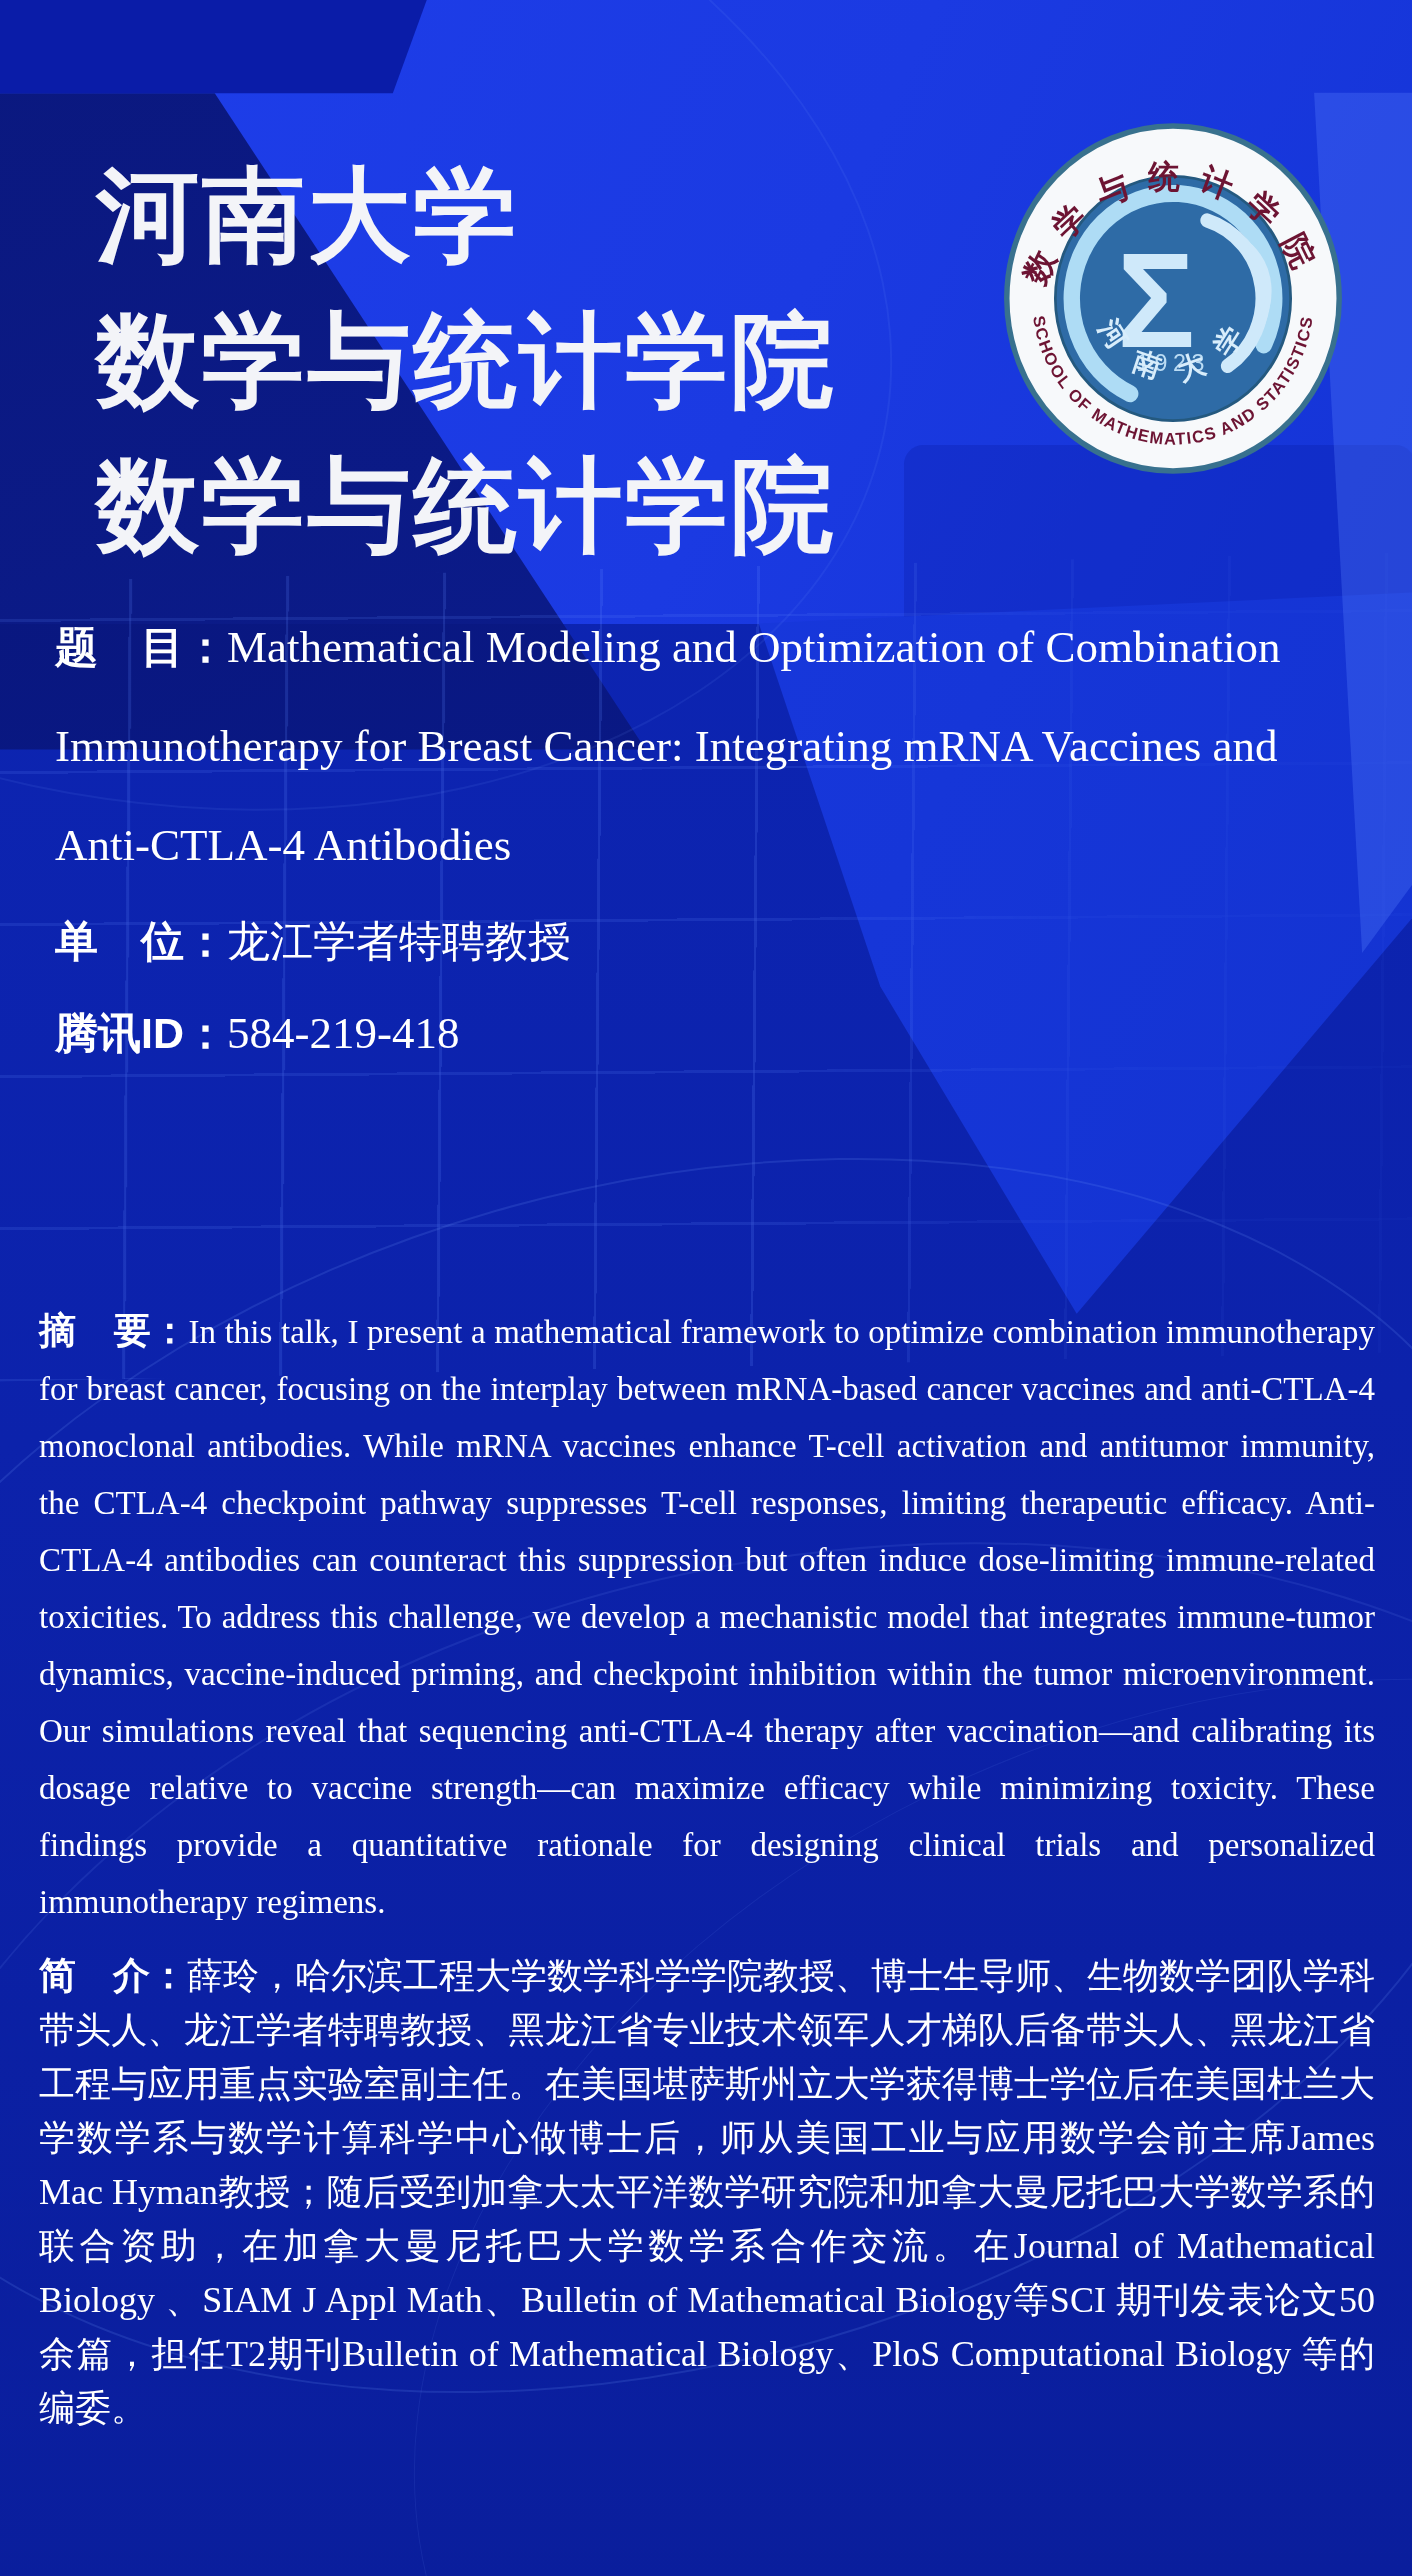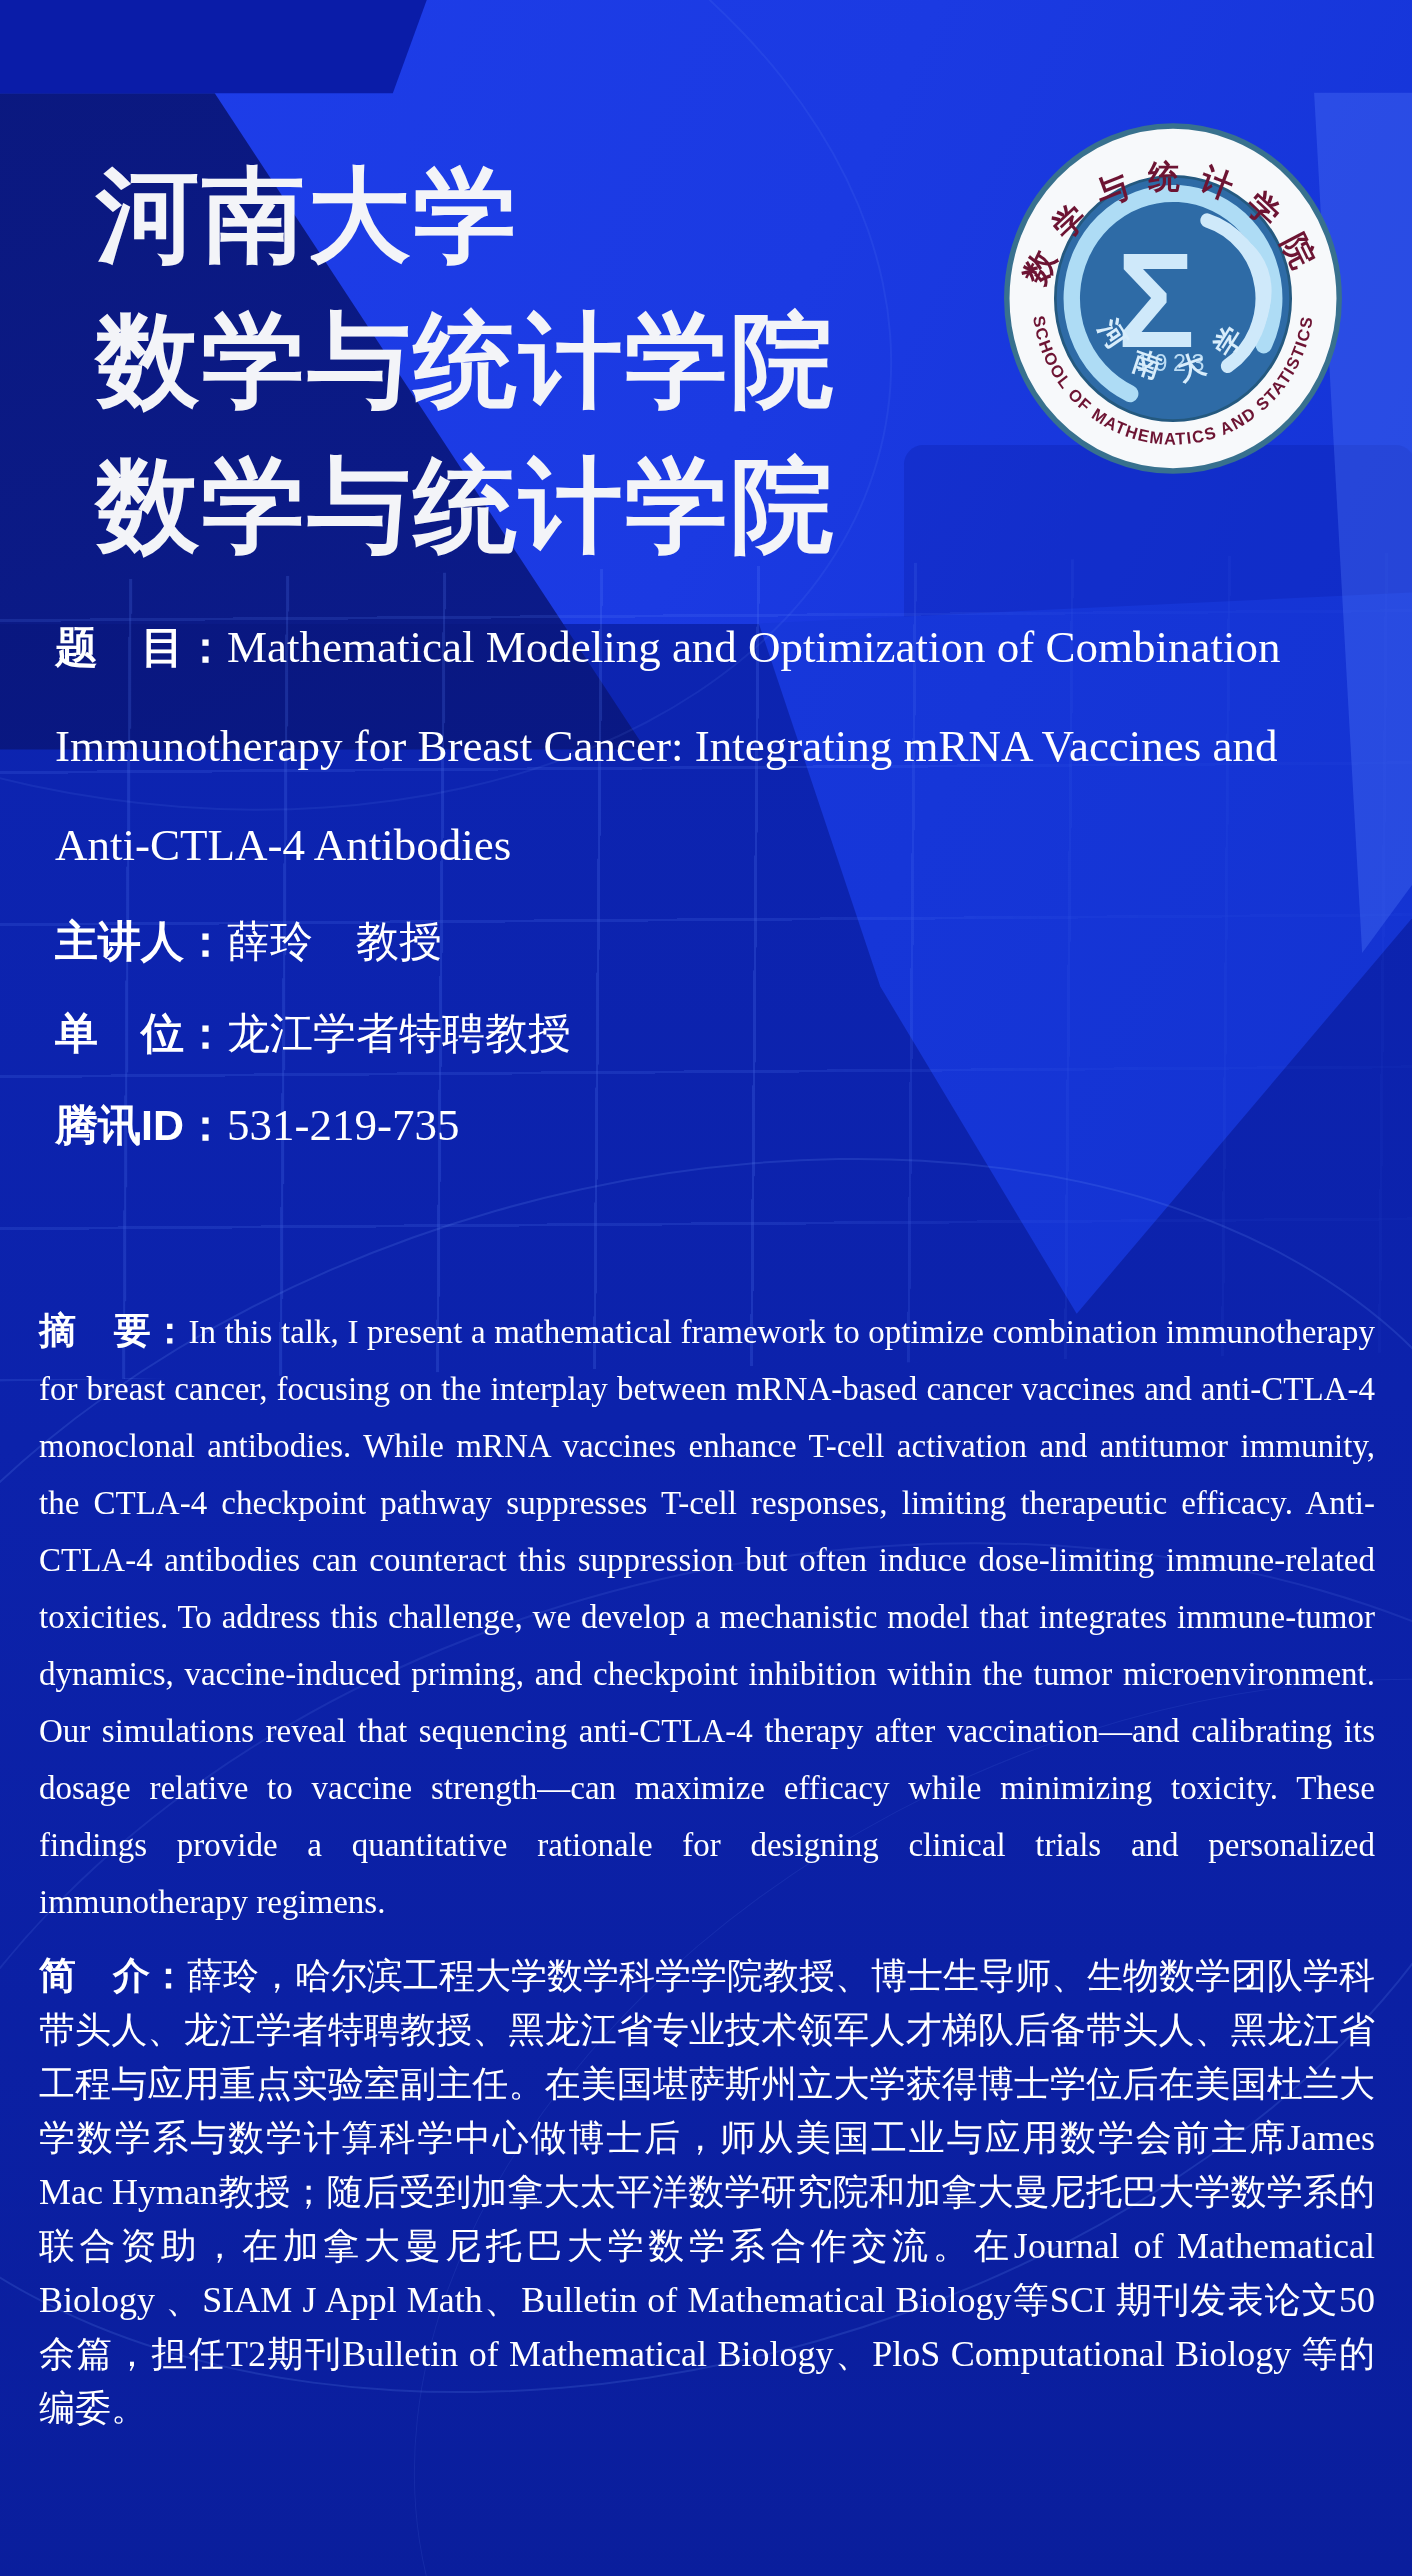--- a/index.html
+++ b/index.html
@@ -130,27 +130,24 @@
     <span>河南大学</span>
     <span>数学与统计学院</span>
     <span>数学与统计学院</span>
   </h1>
 
   <div class="info">
     <p class="row-topic">
       <span class="lbl">题　目：</span><span class="val-serif">Mathematical Modeling and Optimization of Combination Immunotherapy for Breast Cancer: Integrating mRNA Vaccines and Anti-CTLA-4 Antibodies</span>
     </p>
     <p class="row">
-      <span class="lbl">主讲人：</span><span class="val-sans">薛玲　教授</span>
-    </p>
-    <p class="row">
       <span class="lbl">单　位：</span><span class="val-sans">龙江学者特聘教授</span>
     </p>
     <p class="row">
-      <span class="lbl">腾讯ID：</span><span class="val-serif">531-219-735</span>
+      <span class="lbl">腾讯ID：</span><span class="val-serif">584-219-418</span>
     </p>
   </div>
 
   <div class="flow">
     <p class="abstract">
       <span class="lbl">摘　要：</span><span>In this talk, I present a mathematical framework to optimize combination immunotherapy for breast cancer, focusing on the interplay between mRNA-based cancer vaccines and anti-CTLA-4 monoclonal antibodies. While mRNA vaccines enhance T-cell activation and antitumor immunity, the CTLA-4 checkpoint pathway suppresses T-cell responses, limiting therapeutic efficacy. Anti-CTLA-4 antibodies can counteract this suppression but often induce dose-limiting immune-related toxicities. To address this challenge, we develop a mechanistic model that integrates immune-tumor dynamics, vaccine-induced priming, and checkpoint inhibition within the tumor microenvironment. Our simulations reveal that sequencing anti-CTLA-4 therapy after vaccination—and calibrating its dosage relative to vaccine strength—can maximize efficacy while minimizing toxicity. These findings provide a quantitative rationale for designing clinical trials and personalized immunotherapy regimens.</span>
     </p>
     <p class="bio">
       <span class="lbl">简　介：</span><span>薛玲，哈尔滨工程大学数学科学学院教授、博士生导师、生物数学团队学科带头人、龙江学者特聘教授、黑龙江省专业技术领军人才梯队后备带头人、黑龙江省工程与应用重点实验室副主任。在美国堪萨斯州立大学获得博士学位后在美国杜兰大学数学系与数学计算科学中心做博士后，师从美国工业与应用数学会前主席James Mac Hyman教授；随后受到加拿大太平洋数学研究院和加拿大曼尼托巴大学数学系的联合资助，在加拿大曼尼托巴大学数学系合作交流。在Journal of Mathematical Biology 、SIAM J Appl Math、Bulletin of Mathematical Biology等SCI 期刊发表论文50余篇，担任T2期刊Bulletin of Mathematical Biology、PloS Computational Biology 等的编委。</span>
     </p>

